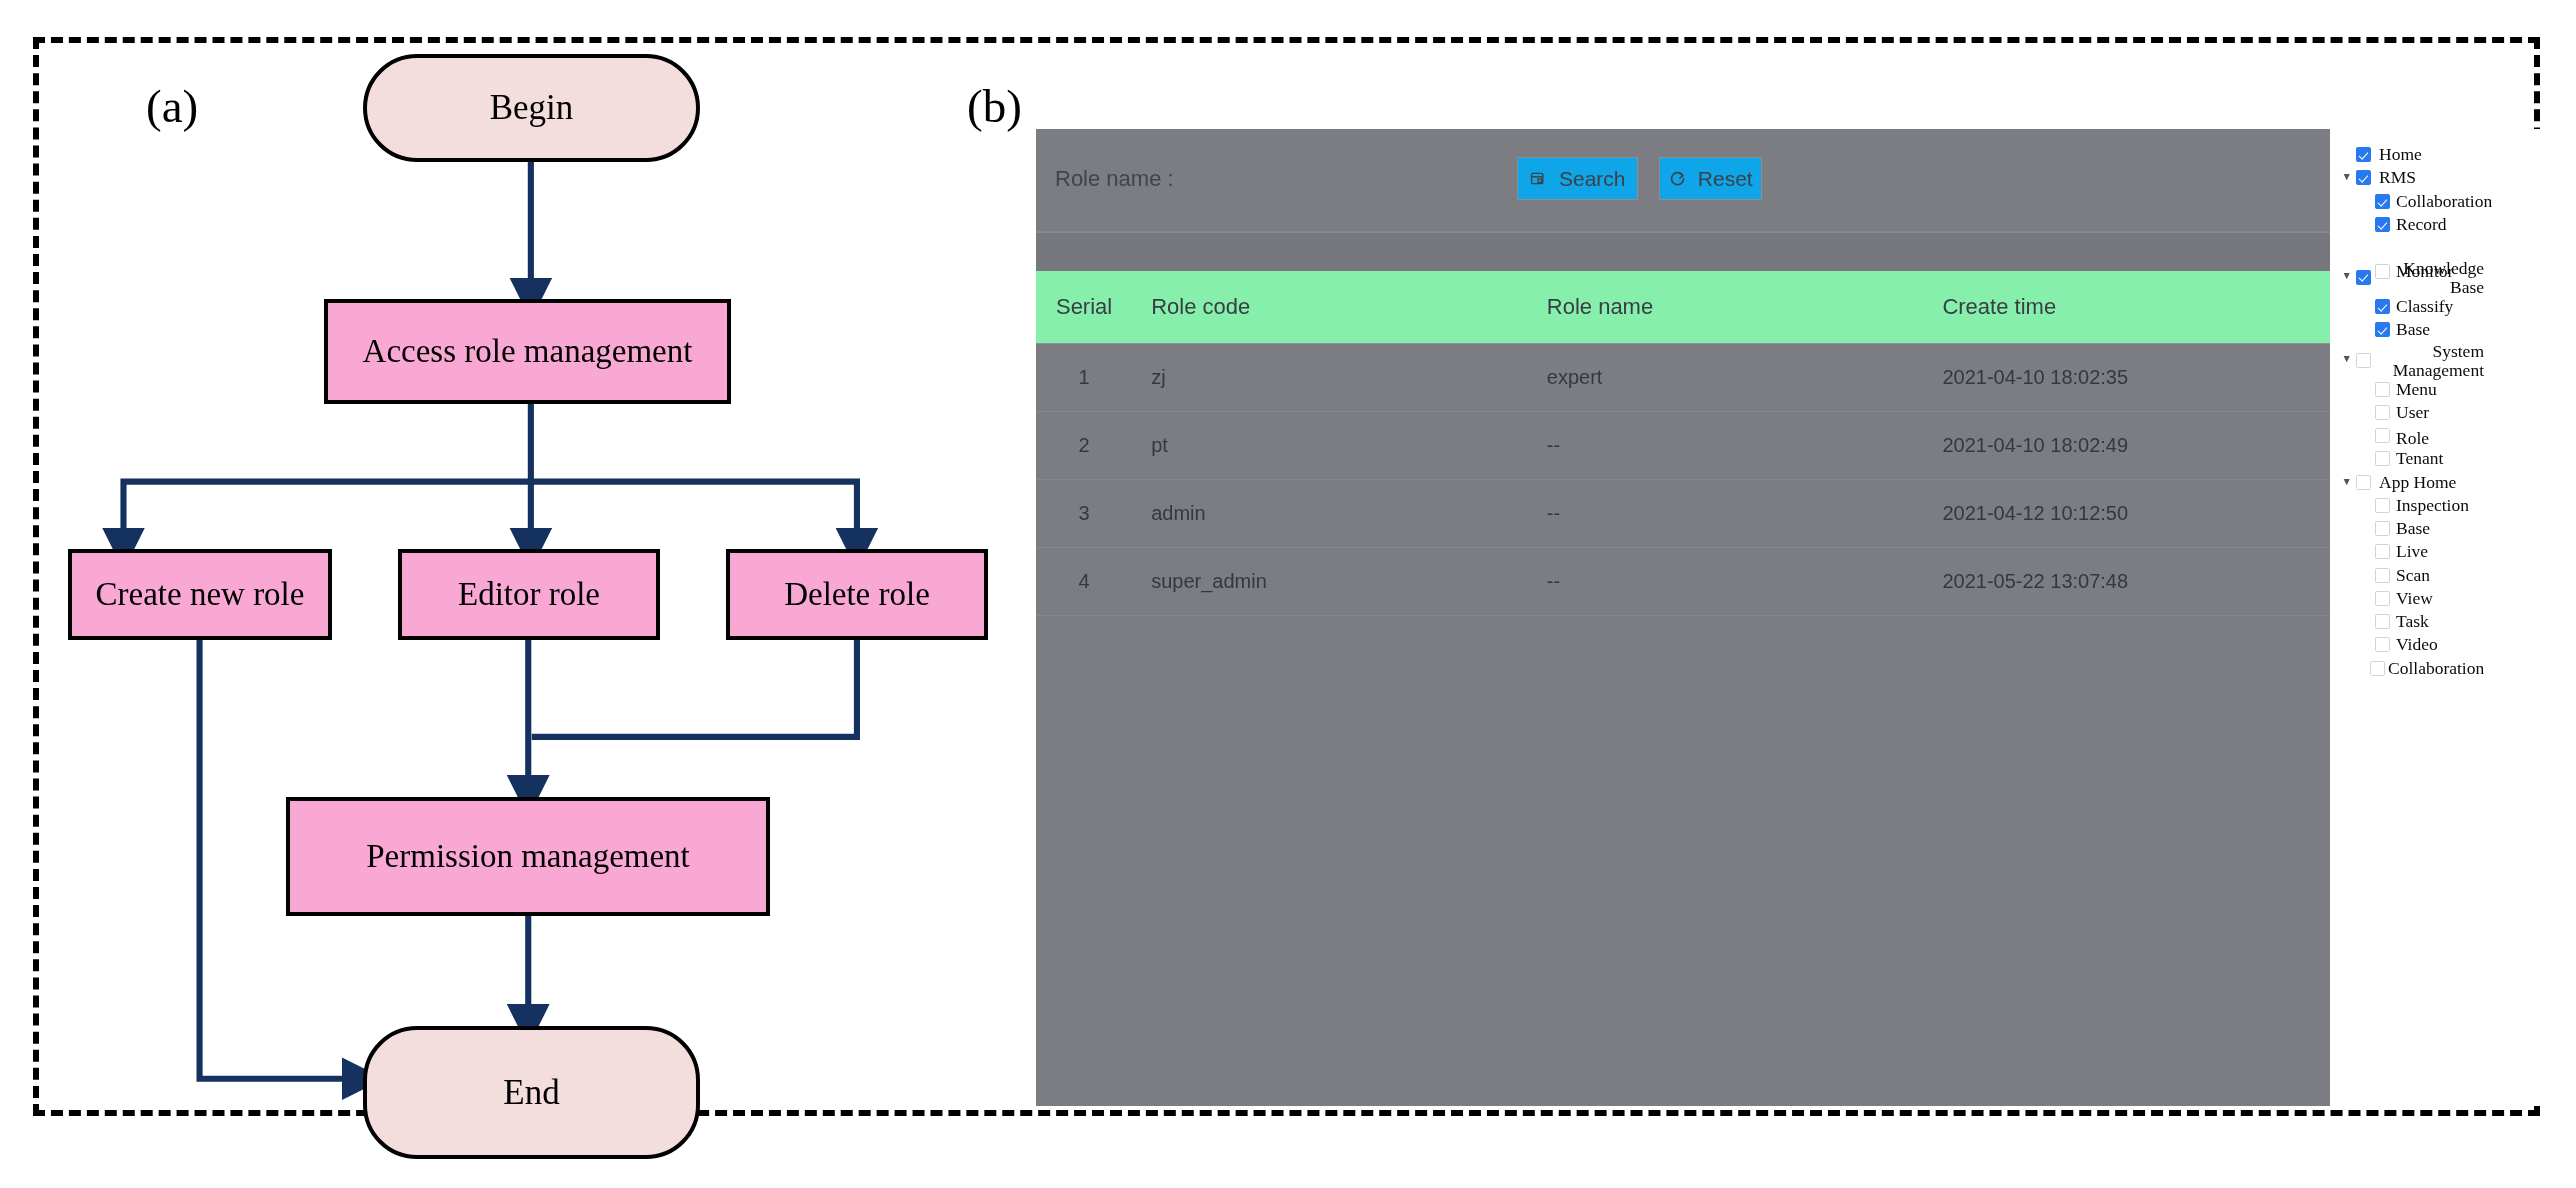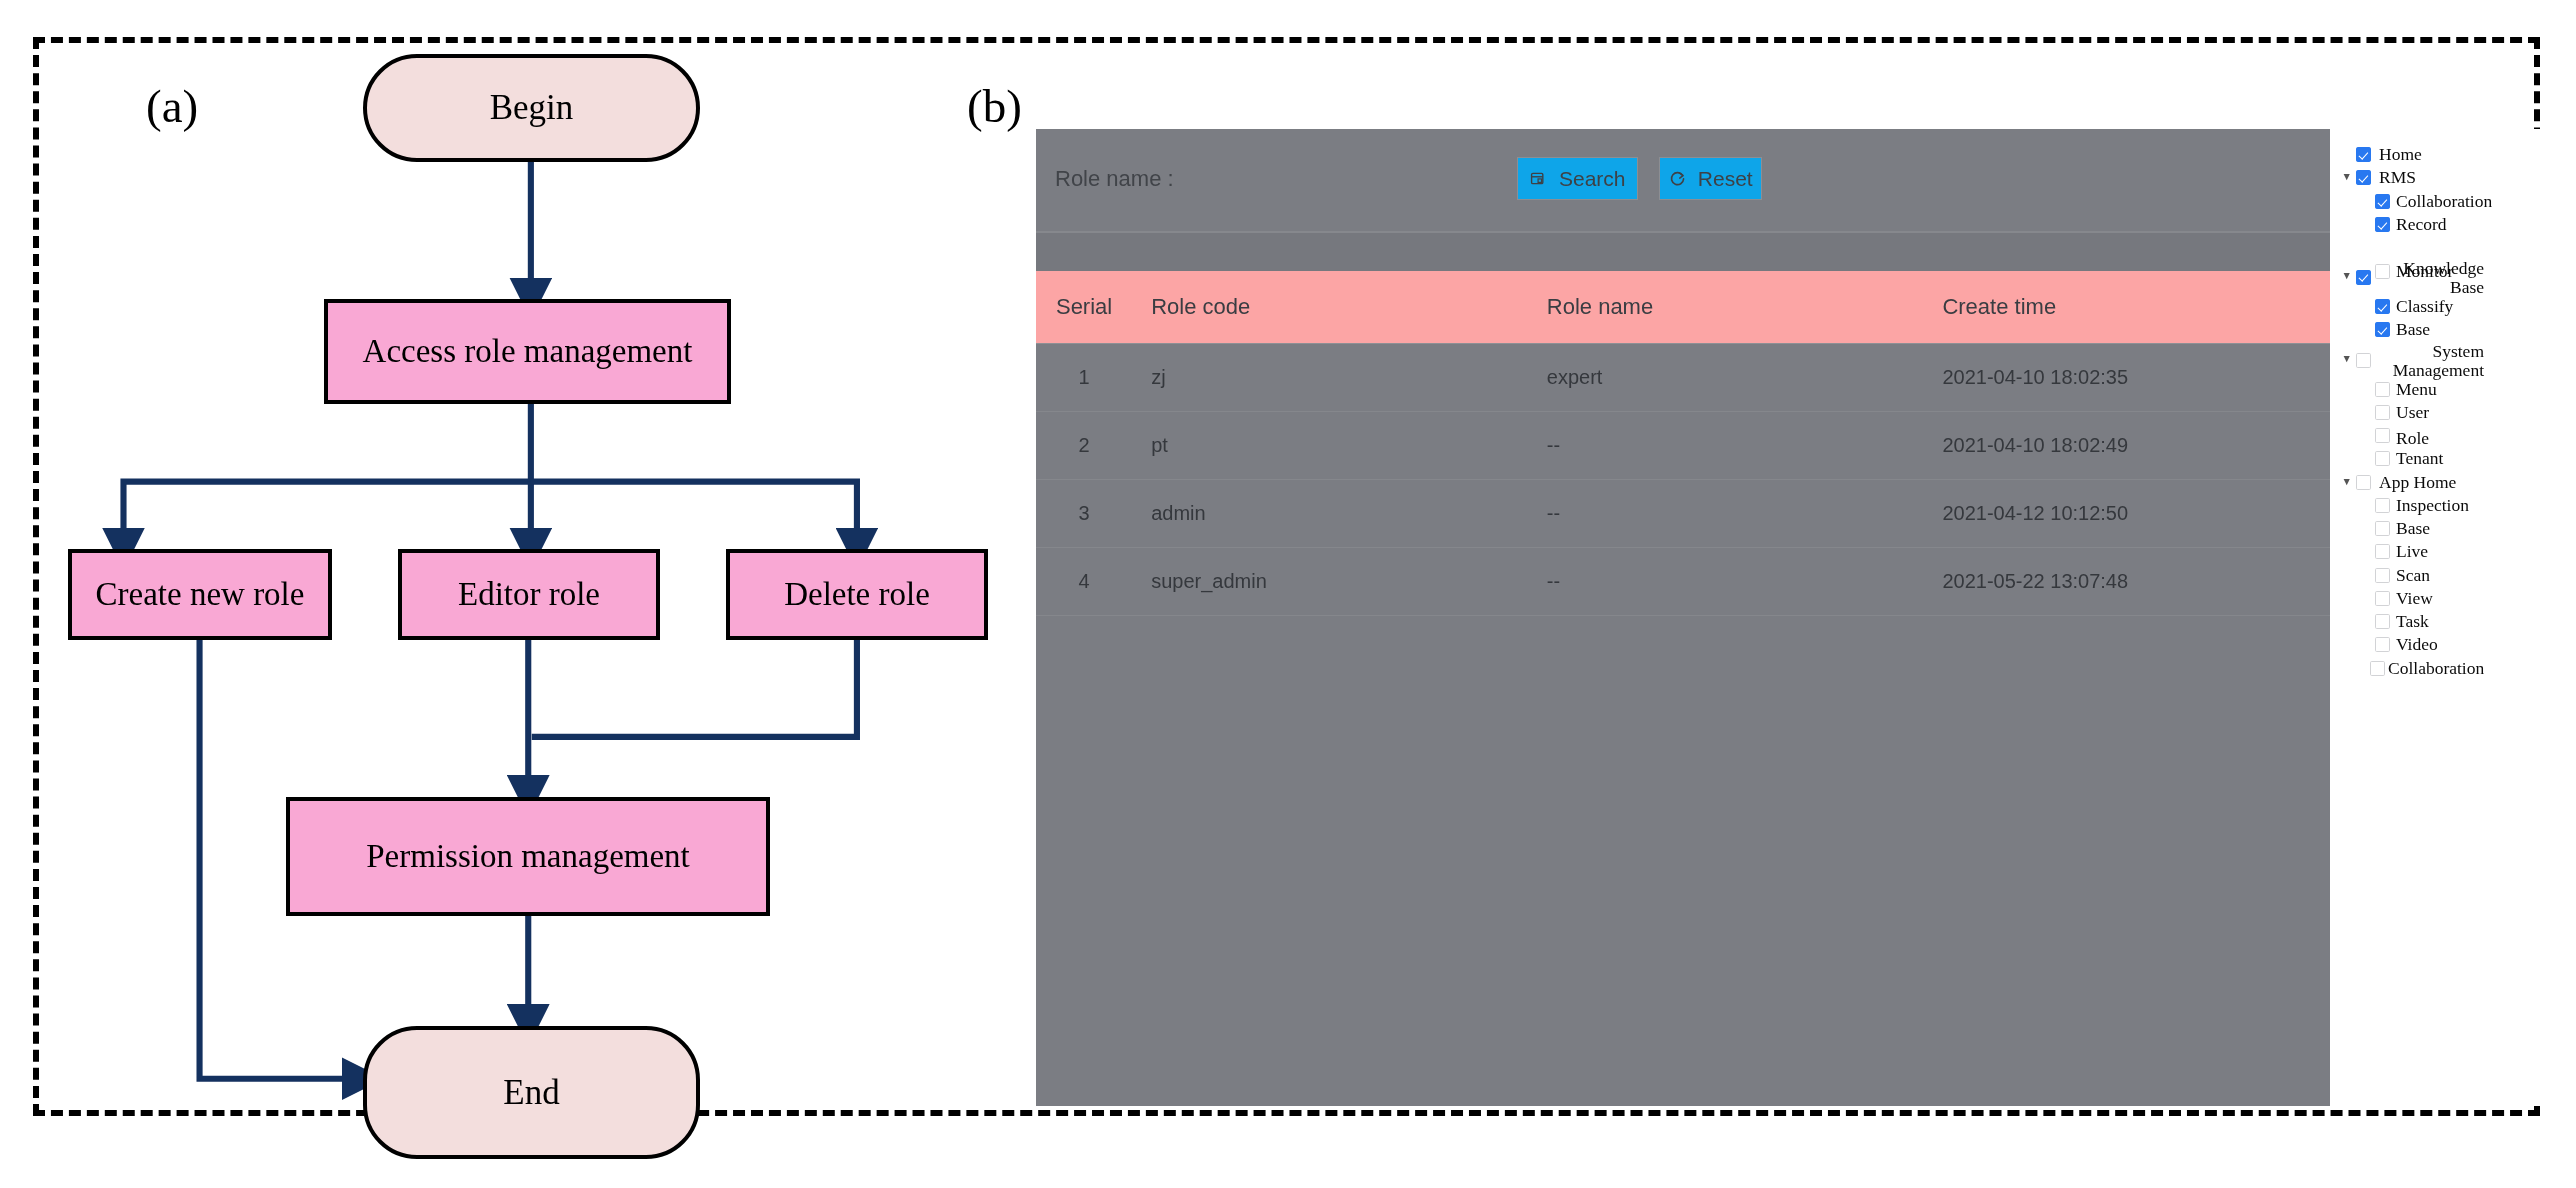--- a/index.html
+++ b/index.html
@@ -148,21 +148,21 @@
 
   #ui-divider {
     height: 38px;
     background: #76787e;
     border-top: 1.7px solid #86888d;
   }
 
   
   #ui-table { width: 100%; border-collapse: collapse; table-layout: fixed; }
   #ui-table th {
-    background: #fca5a5;
+    background: #86efac;
     font-family: "Liberation Sans", sans-serif;
     font-size: 22px;
     font-weight: normal;
     color: #3a3d42;
     text-align: left;
     padding: 23px 0 23px 19px;
     border-bottom: 1.7px solid #8e9095;
   }
   #ui-table td {
     font-family: "Liberation Sans", sans-serif;

